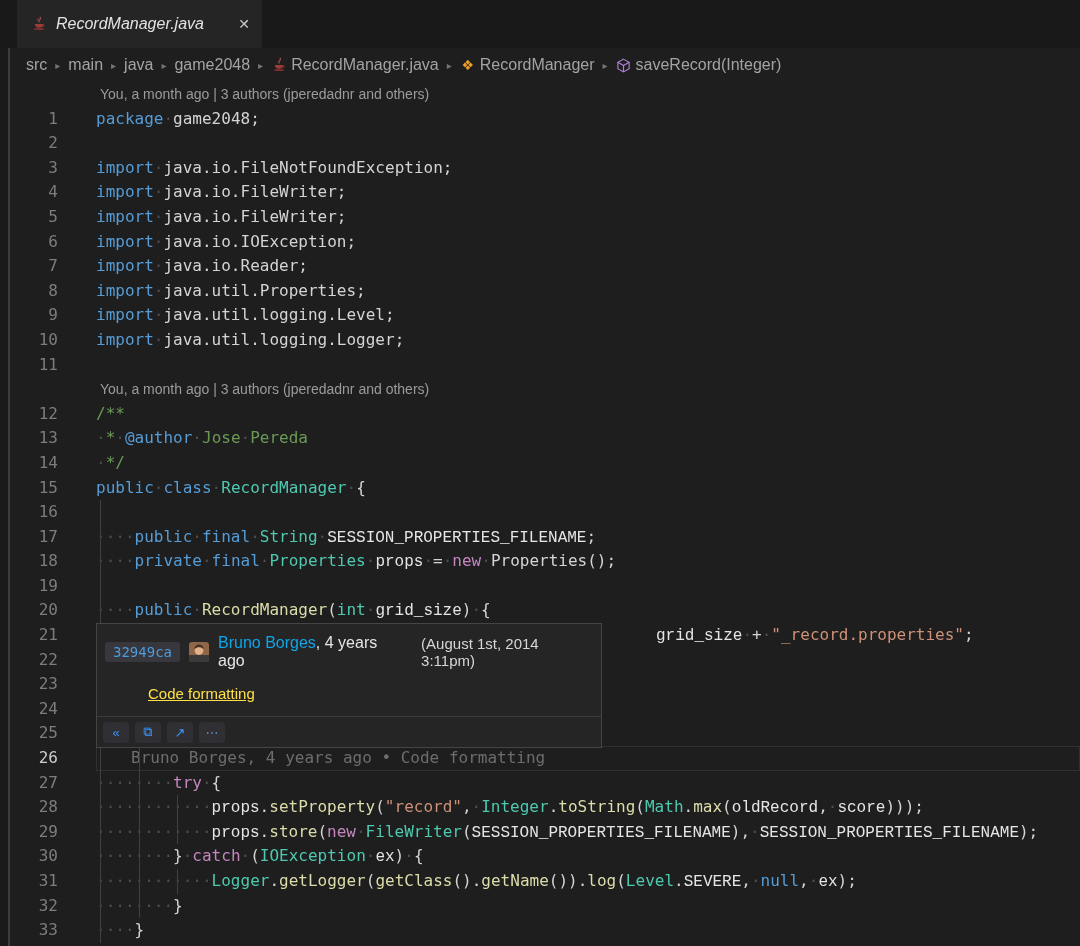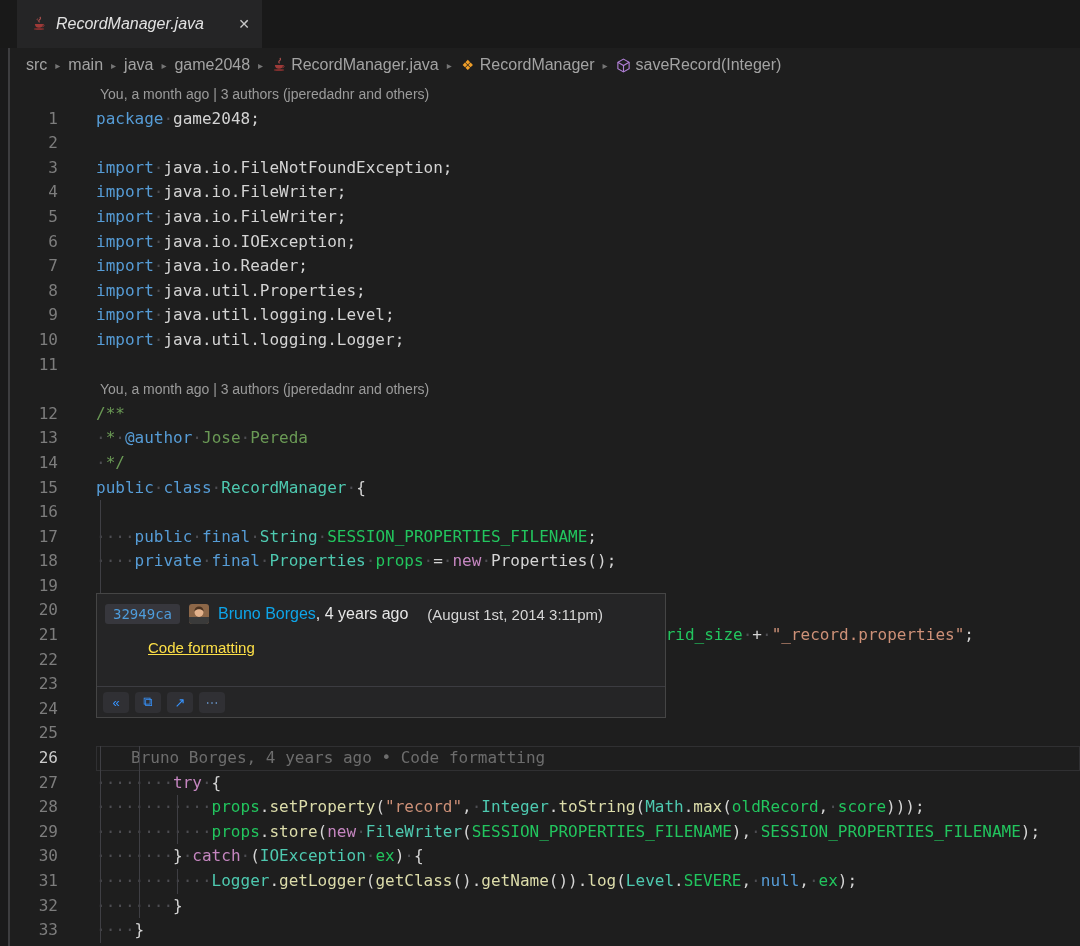--- a/index.html
+++ b/index.html
@@ -27,23 +27,23 @@
   .row{display:flex;height:24.6px;line-height:24.6px;position:relative;}
   .gutter{width:96px;flex:none;text-align:right;padding-right:38px;color:#7d7d7d;}
   .row.current .gutter{color:#cccccc;}
   .code{flex:1;position:relative;white-space:pre;color:#d4d4d4;}
   .row.current .code{box-shadow:inset 0 0 0 1px #303032;}
   .tokens{display:inline-block;vertical-align:top;}
   .gd{position:absolute;top:0;bottom:0;width:1px;background:#3f3f44;}
   .blame{display:inline-block;margin-left:35px;color:#6d6d6d;}
   .tk-kw{color:#569CD6;} .tk-ctl{color:#C586C0;} .tk-ty{color:#4EC9B0;}
   .tk-fn{color:#DCDCAA;} .tk-st{color:#CE9178;} .tk-cm{color:#6A9955;}
-  .tk-vr{color:#22c55e;} .tk-pl{color:#d4d4d4;} .tk-ws{color:#4d4d52;}
-  
-  #hover{position:absolute;left:96px;top:593px;width:570px;height:125px;background:#252526;
+  .tk-vr{color:#e5e5e5;font-family:Liberation Mono, monospace;} .tk-pl{color:#d4d4d4;} .tk-ws{color:#4d4d52;}
+  
+  #hover{position:absolute;left:96px;top:623px;width:506px;height:125px;background:#252526;
          border:1px solid #454545;z-index:5;font-family:"Liberation Sans",sans-serif;color:#d8d8d8;}
   .h-row1{display:flex;align-items:center;gap:9px;padding:10px 10px 0 8px;}
   .badge{font:14px "DejaVu Sans Mono",monospace;color:#4e9cdb;background:#37373d;
          padding:2px 8px;border-radius:3px;}
   .avatar{width:20px;height:20px;border-radius:3px;overflow:hidden;flex:none;display:inline-flex;}
   .h-name{font-size:16px;color:#e6e6e6;}
   .h-name b{font-weight:normal;color:#0ea5e9;}
   .h-date{font-size:15px;color:#d6d6d6;margin-left:10px;}
   .h-msg{margin-top:15px;padding-left:51px;font-size:15px;color:#fde047;text-decoration:underline;}
   .h-foot{position:absolute;left:0;right:0;bottom:0;height:31px;border-top:1px solid #3c3c41;

